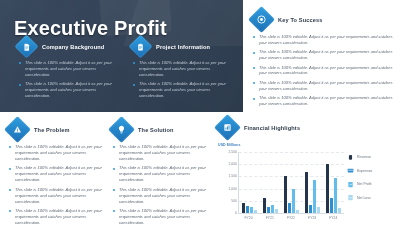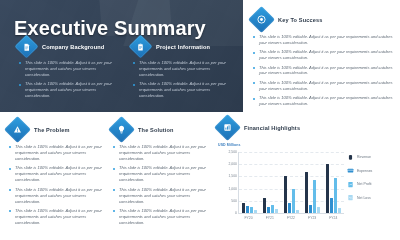--- a/index.html
+++ b/index.html
@@ -132,21 +132,21 @@
   .lg-item{ display:flex; align-items:center; gap:3px; margin-bottom:5.5px; }
   .lg-ico{ width:8px; height:8px; flex:0 0 8px; display:flex; align-items:center; justify-content:center; }
   .lg-txt{ font-size:3.5px; color:#6b7682; }
 </style>
 </head>
 <body>
 
 <div class="slide">
 
   <div class="hero">
-    <div class="slide-title">Executive Summary</div>
+    <div class="slide-title">Executive Profit</div>
 
     <div class="hero-col c1 hero-inner">
       <div class="sec-head">
         <span class="diamond">
           <svg width="8" height="8" viewBox="0 0 16 16">
               <path fill="#fff" d="M4 1h6l3 3v11H4z"></path>
               <path fill="#cfe8fa" d="M10 1l3 3h-3z"></path>
               <rect x="5.5" y="7" width="6" height="0.9" fill="#2f8fd0"></rect>
               <rect x="5.5" y="9" width="6" height="0.9" fill="#2f8fd0"></rect>
               <rect x="5.5" y="11" width="4" height="0.9" fill="#2f8fd0"></rect>

